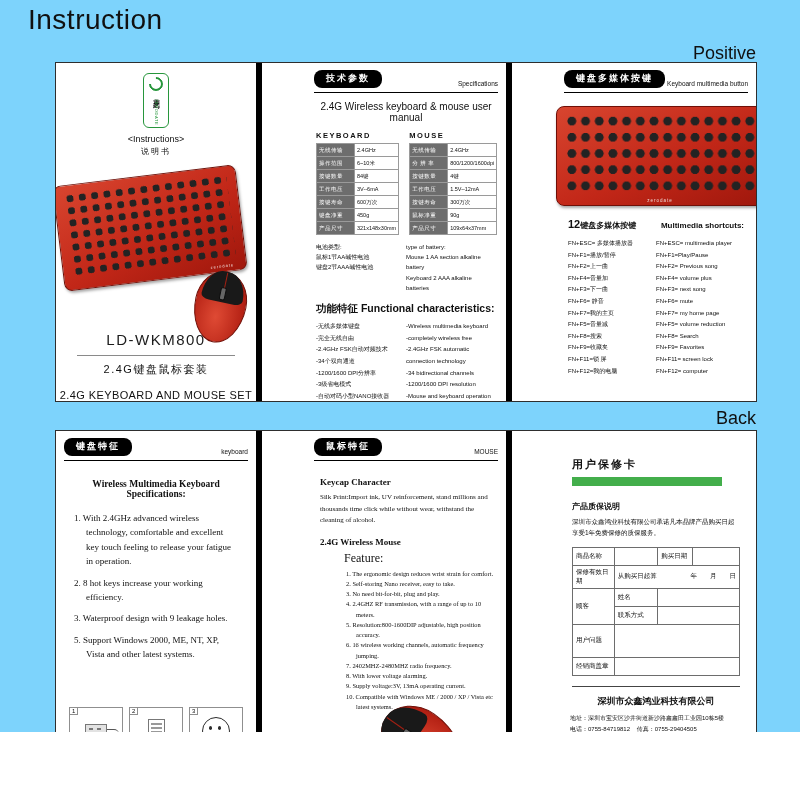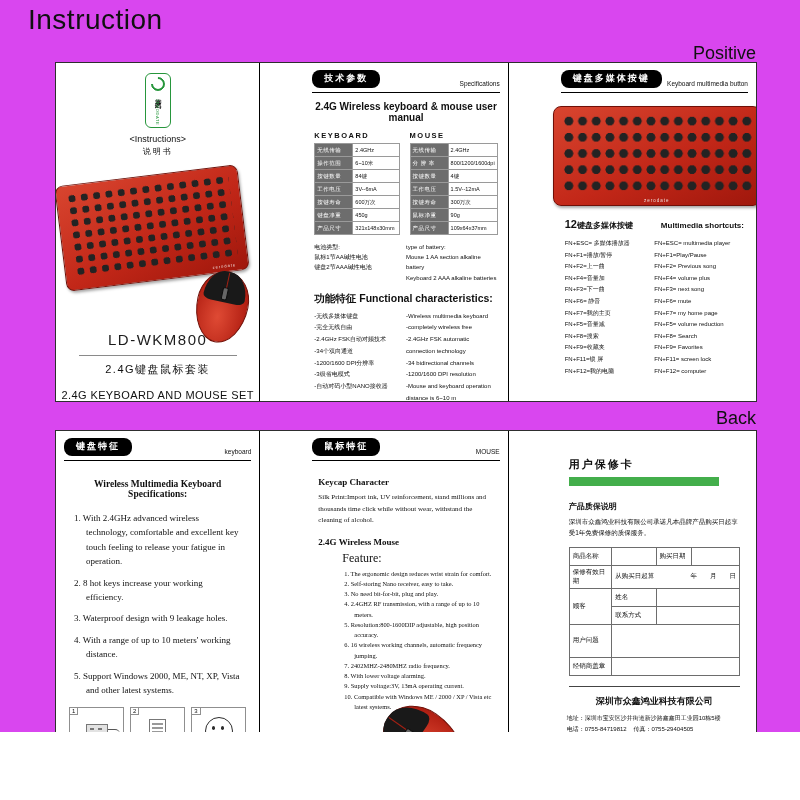--- a/index.html
+++ b/index.html
@@ -1,26 +1,26 @@
 <!DOCTYPE html>
 <html><head>
 <meta charset="utf-8">
 <style>
   html,body{margin:0;padding:0;background:#fff;}
-  .canvas{position:relative;width:800px;height:732px;background:#d946ef;color:#101010;
+  .canvas{position:relative;width:800px;height:732px;background:#7dd3fc;color:#101010;
           font-family:"Liberation Sans",sans-serif;overflow:hidden;}
   .page-title{position:absolute;left:28px;top:4px;font-size:28px;letter-spacing:.5px;}
   .side-label{position:absolute;right:44px;font-size:18px;}
   .side-label.front{top:43px;}
   .side-label.back{top:408px;}
   .sheet{position:absolute;left:55px;width:700px;display:flex;border:1px solid #2e2e2e;background:#fff;}
   .sheet1{top:62px;height:338px;}
   .sheet2{top:430px;height:360px;}
   .panel{flex:1 1 0;position:relative;overflow:hidden;}
-  .panel + .panel{border-left:1px solid #000000;padding-left:44px;}
+  .panel + .panel{border-left:6px solid #000000;padding-left:44px;}
   .panel-header{display:flex;justify-content:space-between;align-items:flex-end;margin:7px 8px 0;padding-bottom:4px;border-bottom:1px solid #000;}
   .pill{background:#000;color:#fff;font-size:9px;font-weight:bold;letter-spacing:2px;padding:2px 12px 3px;border-radius:8px;}
   .hdr-en{font-size:6.5px;padding-bottom:1px;}
 
   
   .cover{display:flex;flex-direction:column;align-items:center;}
   .logo-badge{margin-top:10px;width:24px;border:1.5px solid #27963c;border-radius:6px;display:flex;flex-direction:column;align-items:center;gap:2px;padding:3px 0 2px;}
   .logo-swirl{width:10px;height:10px;border-radius:50%;border:2.2px solid #27963c;border-top-color:transparent;transform:rotate(-45deg);}
   .logo-cn{writing-mode:vertical-rl;font-size:7px;letter-spacing:1px;}
   .logo-en{writing-mode:vertical-rl;font-size:4px;color:#27963c;letter-spacing:.6px;}
@@ -36,21 +36,21 @@
   .mouse-cap{position:absolute;top:-1px;left:8%;right:8%;height:44%;background:#191919;border-radius:50% 50% 22% 22% / 92% 92% 18% 18%;}
   .mouse-split{position:absolute;top:2%;bottom:32%;left:50%;width:1px;background:#a32013;}
   .mouse-wheel{position:absolute;left:50%;bottom:6%;transform:translateX(-50%);width:4px;height:11px;background:#666;border:1px solid #0d0d0d;border-radius:2px;}
   .cover-mouse{width:50px;height:70px;right:16px;top:112px;transform:rotate(12deg);}
   .model{font-size:15px;letter-spacing:1.5px;margin-top:4px;color:#1c1c1c;}
   .model-rule{width:158px;border-top:1px solid #8a8a8a;margin:7px 0 6px;}
   .set-cn{font-size:11px;letter-spacing:1.5px;}
   .set-en{font-size:11px;margin-top:12px;letter-spacing:.4px;}
 
   
-  .manual-title{margin:8px 8px 0;text-align:center;font-size:10px;font-weight:bold;}
+  .manual-title{margin:8px 8px 0;text-align:center;font-size:10px;font-weight:normal;}
   .spec-wrap{display:flex;gap:10px;margin:8px 10px 0;}
   .spec-col{flex:1;}
   .spec-heading{font-size:7.5px;font-weight:bold;letter-spacing:1.5px;margin-bottom:3px;}
   .spec-table{border:1px solid #9a9a9a;}
   .spec-row{display:flex;}
   .spec-row + .spec-row{border-top:1px solid #9a9a9a;}
   .spec-label{flex:0 0 33px;background:#6d6d6d;color:#fff;font-size:5.5px;padding:2.5px 2px;letter-spacing:.5px;}
   .spec-value{flex:1;font-size:5.5px;padding:2.5px 2px;border-left:1px solid #9a9a9a;}
   .battery{display:flex;margin:7px 10px 0;}
   .bat-col{flex:1;font-size:6px;line-height:1.7;}
@@ -338,21 +338,20 @@
       <header class="panel-header">
         <span class="pill">键盘特征</span>
         <span class="hdr-en">keyboard</span>
       </header>
       <div class="kbfeat-title">Wireless Multimedia Keyboard Specifications:</div>
       <div class="kb-items">
 
       <div class="kb-item">1. With 2.4GHz advanced wireless technology, comfortable and excellent key touch feeling to release your fatigue in operation.</div>
           <div class="kb-item">2. 8 hot keys increase your working efficiency.</div>
           <div class="kb-item">3. Waterproof design with 9 leakage holes.</div>
-          <div class="kb-item">4. With a range of up to 10 meters' working distance.</div>
           <div class="kb-item">5. Support Windows 2000, ME, NT, XP, Vista and other latest systems.</div>
         </div>
       <div class="steps">
         <div class="step">
           <div class="step-box">
             <span class="step-num">1</span>
             <span class="usb-icon"></span>
           </div>
           <div class="step-caption">Plug the USB into your computer</div>
         </div>

